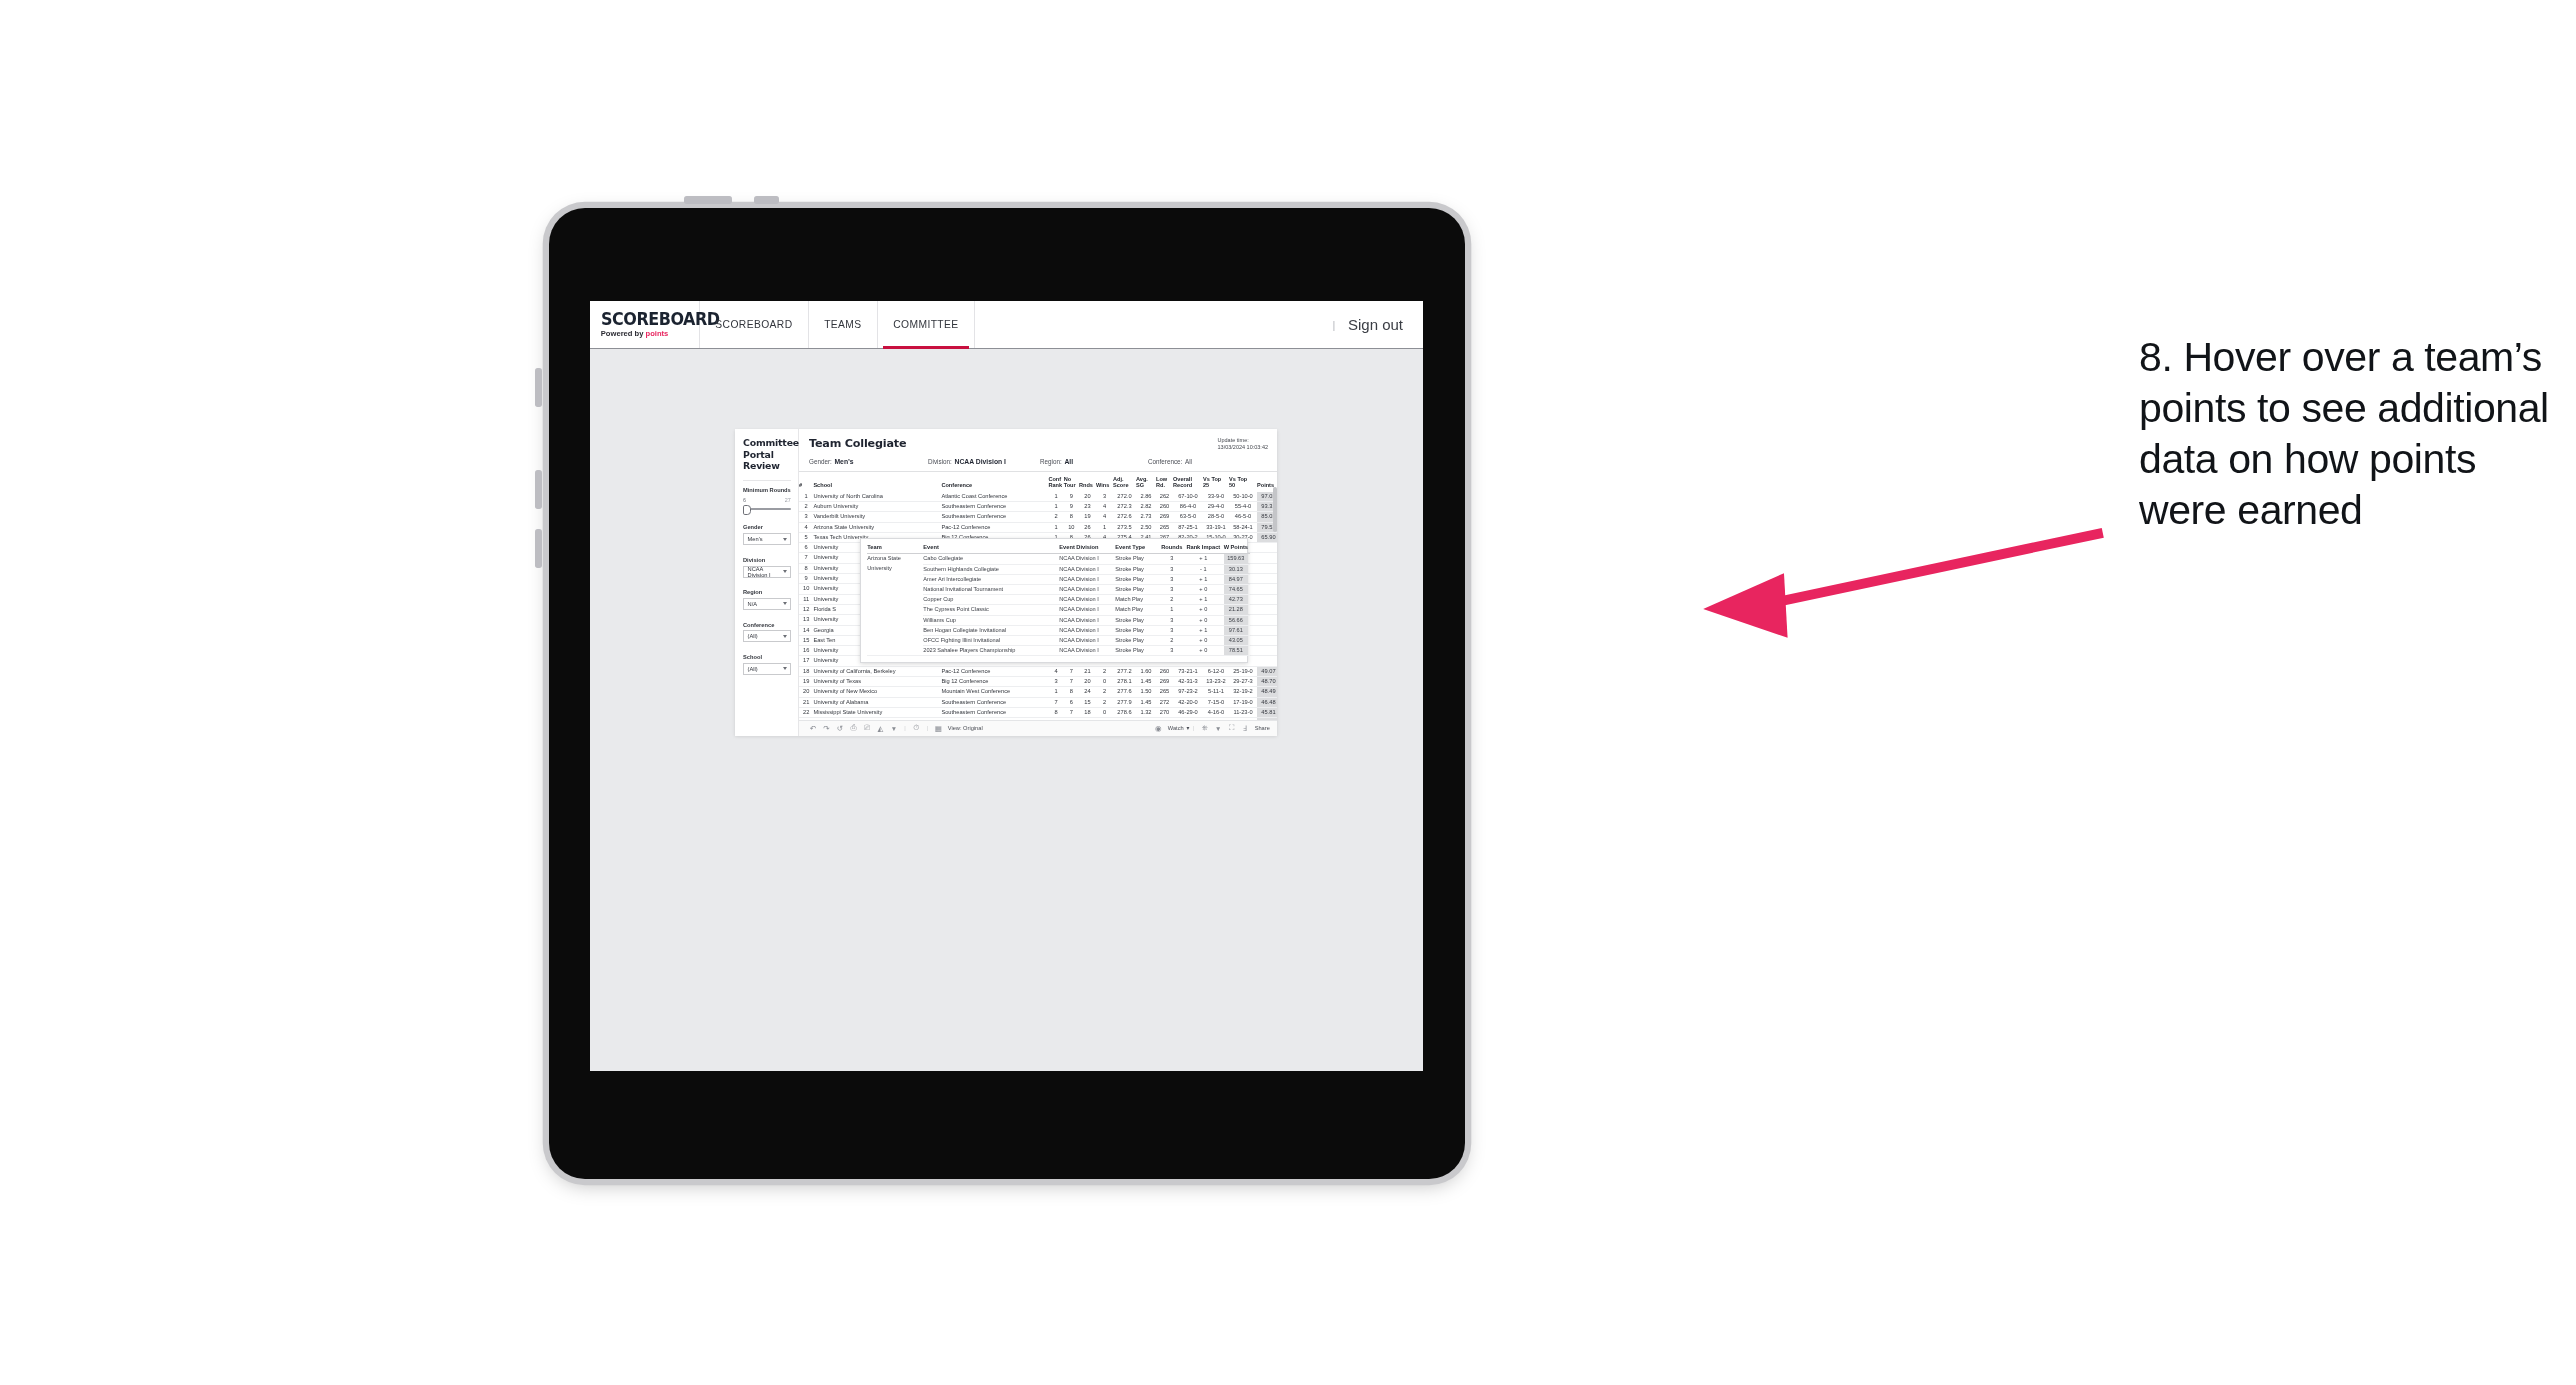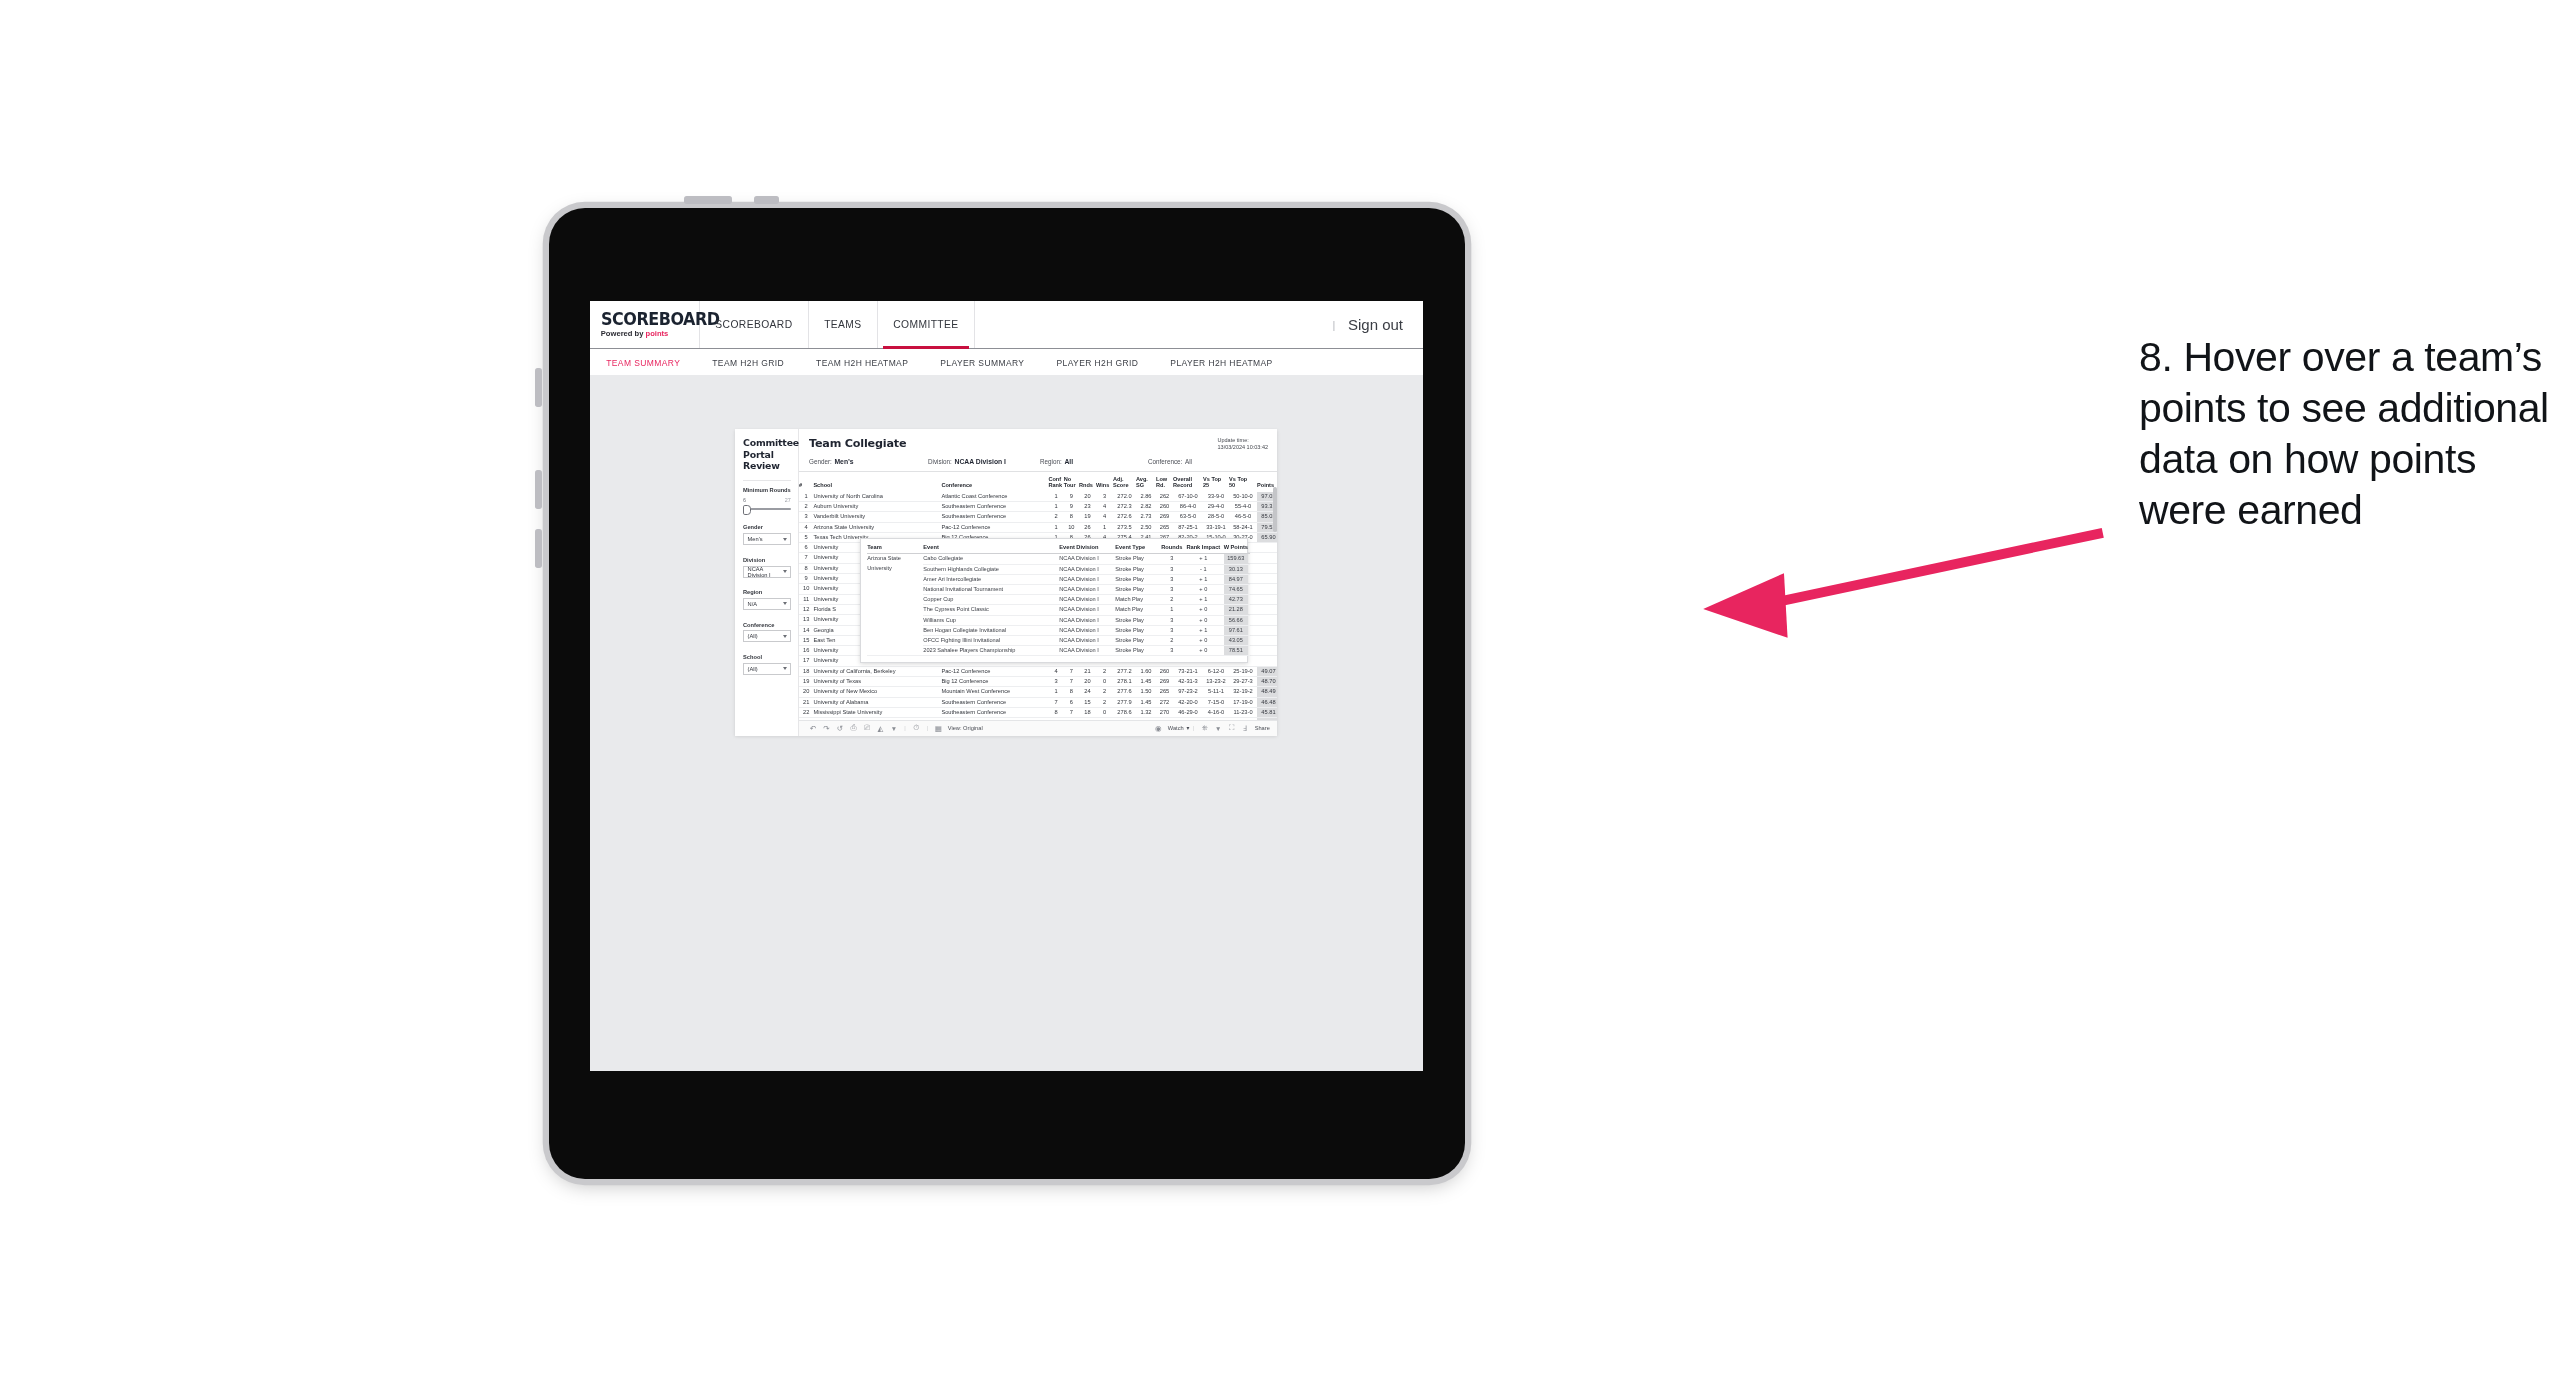--- a/index.html
+++ b/index.html
@@ -169,28 +169,20 @@
       <div class="topnav-item">SCOREBOARD</div>
       <div class="topnav-item">TEAMS</div>
       <div class="topnav-item active">COMMITTEE</div>
       <div id="topnav-spacer"></div>
       <div id="signout-wrap">
         <span id="signout-sep">|</span>
         <span id="signout">Sign out</span>
       </div>
     </div>
 
-    <div id="subnav">
-      <div class="subnav-item active">TEAM SUMMARY</div>
-      <div class="subnav-item">TEAM H2H GRID</div>
-      <div class="subnav-item">TEAM H2H HEATMAP</div>
-      <div class="subnav-item">PLAYER SUMMARY</div>
-      <div class="subnav-item">PLAYER H2H GRID</div>
-      <div class="subnav-item">PLAYER H2H HEATMAP</div>
-    </div>
 
     <div id="viz-area">
       <div id="viz">
 
         <div id="filters">
           <div id="portal-title">Committee Portal Review</div>
           <hr>
           <div class="slider-label">Minimum Rounds</div>
           <div class="slider-vals">
             <span>6</span>

